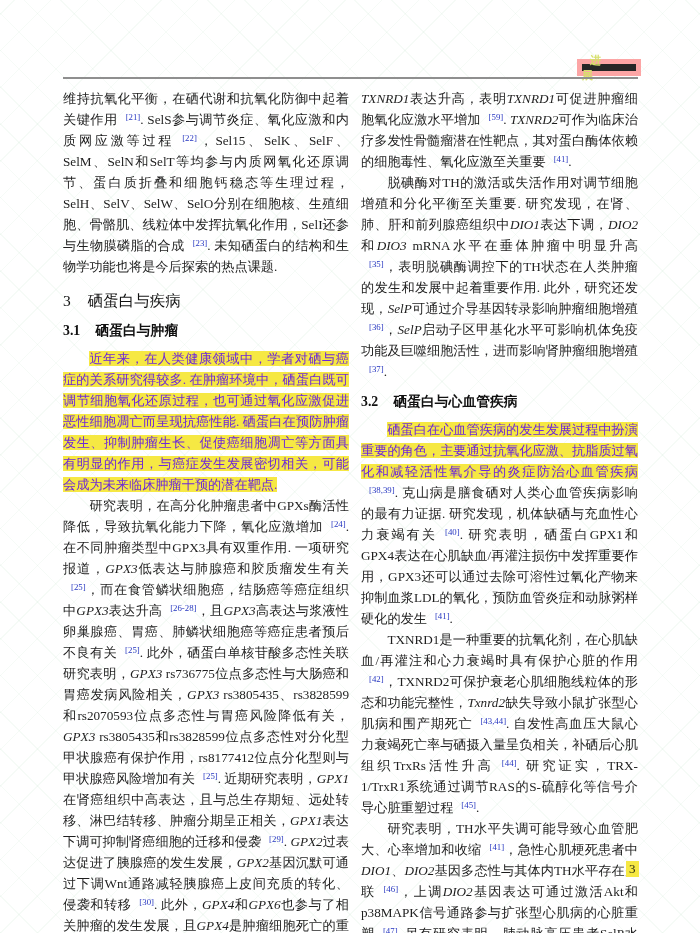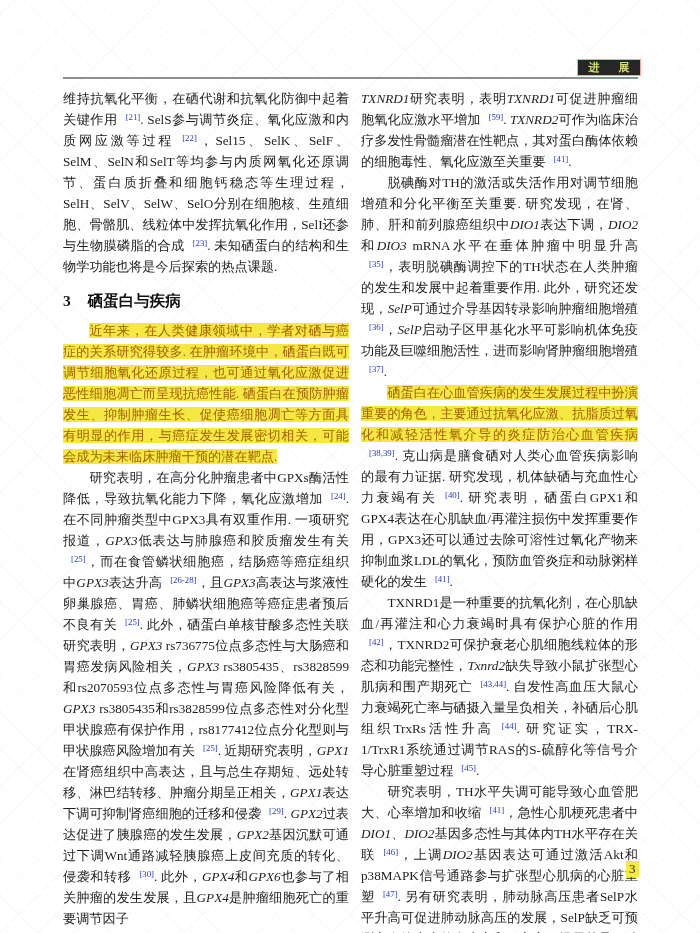--- a/index.html
+++ b/index.html
@@ -18,65 +18,67 @@
       repeating-linear-gradient(45deg,  rgba(150,205,165,0.16) 0 1px, transparent 1px 26px),
       repeating-linear-gradient(-45deg, rgba(150,205,165,0.16) 0 1px, transparent 1px 26px);
     opacity: .55;
   }
   .header-rule {
     position: absolute; left: 63px; top: 77px; width: 575px; height: 2px;
     background: #8f8f8f;
   }
   .progress-badge {
     position: absolute; left: 577px; top: 59px; width: 64px; height: 17px;
-    background: #262626; border: 1px solid #fca5a5;
+    background: #262626; border: 5px solid #fca5a5;
     color: #d6e06b; font-weight: bold; font-size: 11px;
     letter-spacing: 8px; text-indent: 8px;
     display: flex; align-items: center; justify-content: center;
     font-family: "Liberation Sans", sans-serif;
   }
   .col {
     position: absolute; top: 88px; text-align: justify;
     font-size: 13.2px; line-height: 21px;
   }
   .col-left  { left: 63px;  width: 286px; }
   .col-right { left: 361px; width: 277px; }
   p.para { text-indent: 2em; margin: 0; }
   p.para.noindent { text-indent: 0; }
-  h2 { font-size: 15.5px; margin: 13px 0 9px; font-weight: bold; color: #111; }
+  h2 { font-size: 15.5px; margin: 13px 0 9px; font-weight: normal; color: #111; }
   h3 { font-size: 13.8px; margin: 9px 0 7px; font-weight: bold; color: #111; }
   .hnum { margin-right: 1.1em; }
   .rn { }
   .gene { font-style: italic; margin-top: 20px; }
   .ref {
     color: #2636c0; font-size: 8.8px; vertical-align: 4px;
     line-height: 0; letter-spacing: 0; cursor: pointer; padding-left: 8px;
   }
-  .hl { background: #f6e843; color: #a16207; }
+  .hl { background: #f6e843; color: #6d28d9; }
   .page-number {
     position: absolute; left: 626px; top: 861px;
     font-size: 13px; color: #2a2a12;
     background: #f6e843; padding: 0 3px;
   }
 </style>
 </head>
 <body>
 
 <div class="watermark"></div>
 
 <div class="progress-badge">进 展</div>
 <div class="header-rule"></div>
 
 <div class="col col-left">
     <p class="para noindent"><span class="rn">维持抗氧化平衡，在硒代谢和抗氧化防御中起着关键作用</span><span class="ref">[21]</span><span class="rn">. SelS参与调节炎症、氧化应激和内质网应激等过程</span><span class="ref">[22]</span><span class="rn">，Sel15、SelK、SelF、SelM、SelN和SelT等均参与内质网氧化还原调节、蛋白质折叠和细胞钙稳态等生理过程，SelH、SelV、SelW、SelO分别在细胞核、生殖细胞、骨骼肌、线粒体中发挥抗氧化作用，SelI还参与生物膜磷脂的合成</span><span class="ref">[23]</span><span class="rn">. 未知硒蛋白的结构和生物学功能也将是今后探索的热点课题.</span></p>
     <h2><span class="rn hnum">3</span><span class="rn">硒蛋白与疾病</span></h2>
+    <h3><span class="rn hnum">3.1</span><span class="rn">硒蛋白与肿瘤</span></h3>
     <p class="para"><span class="hl">近年来，在人类健康领域中，学者对硒与癌症的关系研究得较多. 在肿瘤环境中，硒蛋白既可调节细胞氧化还原过程，也可通过氧化应激促进恶性细胞凋亡而呈现抗癌性能. 硒蛋白在预防肿瘤发生、抑制肿瘤生长、促使癌细胞凋亡等方面具有明显的作用，与癌症发生发展密切相关，可能会成为未来临床肿瘤干预的潜在靶点.</span></p>
     <p class="para"><span class="rn">研究表明，在高分化肿瘤患者中GPXs酶活性降低，导致抗氧化能力下降，氧化应激增加</span><span class="ref">[24]</span><span class="rn">. 在不同肿瘤类型中GPX3具有双重作用. 一项研究报道，</span><span class="gene">GPX3</span><span class="rn">低表达与肺腺癌和胶质瘤发生有关</span><span class="ref">[25]</span><span class="rn">，而在食管鳞状细胞癌，结肠癌等癌症组织中</span><span class="gene">GPX3</span><span class="rn">表达升高</span><span class="ref">[26-28]</span><span class="rn">，且</span><span class="gene">GPX3</span><span class="rn">高表达与浆液性卵巢腺癌、胃癌、肺鳞状细胞癌等癌症患者预后不良有关</span><span class="ref">[25]</span><span class="rn">. 此外，硒蛋白单核苷酸多态性关联研究表明，</span><span class="gene">GPX3</span><span class="rn"> rs736775位点多态性与大肠癌和胃癌发病风险相关，</span><span class="gene">GPX3</span><span class="rn"> rs3805435、rs3828599和rs2070593位点多态性与胃癌风险降低有关，</span><span class="gene">GPX3</span><span class="rn"> rs3805435和rs3828599位点多态性对分化型甲状腺癌有保护作用，rs8177412位点分化型则与甲状腺癌风险增加有关</span><span class="ref">[25]</span><span class="rn">. 近期研究表明，</span><span class="gene">GPX1</span><span class="rn">在肾癌组织中高表达，且与总生存期短、远处转移、淋巴结转移、肿瘤分期呈正相关，</span><span class="gene">GPX1</span><span class="rn">表达下调可抑制肾癌细胞的迁移和侵袭</span><span class="ref">[29]</span><span class="rn">. </span><span class="gene">GPX2</span><span class="rn">过表达促进了胰腺癌的发生发展，</span><span class="gene">GPX2</span><span class="rn">基因沉默可通过下调Wnt通路减轻胰腺癌上皮间充质的转化、侵袭和转移</span><span class="ref">[30]</span><span class="rn">. 此外，</span><span class="gene">GPX4</span><span class="rn">和</span><span class="gene">GPX6</span><span class="rn">也参与了相关肿瘤的发生发展，且</span><span class="gene">GPX4</span><span class="rn">是肿瘤细胞死亡的重要调节因子</span></p>
   </div>
 <div class="col col-right">
-    <p class="para noindent"><span class="gene">TXNRD1</span><span class="rn">研究表明，表明</span><span class="gene">TXNRD1</span><span class="rn">可促进肿瘤细胞氧化应激水平增加</span><span class="ref">[59]</span><span class="rn">. </span><span class="gene">TXNRD2</span><span class="rn">可作为临床治疗多发性骨髓瘤潜在性靶点，其对蛋白酶体依赖的细胞毒性、氧化应激至关重要</span><span class="ref">[41]</span><span class="rn">.</span></p>
+    <p class="para noindent"><span class="gene">TXNRD1</span><span class="rn">表达升高，表明</span><span class="gene">TXNRD1</span><span class="rn">可促进肿瘤细胞氧化应激水平增加</span><span class="ref">[59]</span><span class="rn">. </span><span class="gene">TXNRD2</span><span class="rn">可作为临床治疗多发性骨髓瘤潜在性靶点，其对蛋白酶体依赖的细胞毒性、氧化应激至关重要</span><span class="ref">[41]</span><span class="rn">.</span></p>
     <p class="para"><span class="rn">脱碘酶对TH的激活或失活作用对调节细胞增殖和分化平衡至关重要. 研究发现，在肾、肺、肝和前列腺癌组织中</span><span class="gene">DIO1</span><span class="rn">表达下调，</span><span class="gene">DIO2</span><span class="rn">和</span><span class="gene">DIO3</span><span class="rn"> mRNA水平在垂体肿瘤中明显升高</span><span class="ref">[35]</span><span class="rn">，表明脱碘酶调控下的TH状态在人类肿瘤的发生和发展中起着重要作用. 此外，研究还发现，</span><span class="gene">SelP</span><span class="rn">可通过介导基因转录影响肿瘤细胞增殖</span><span class="ref">[36]</span><span class="rn">，</span><span class="gene">SelP</span><span class="rn">启动子区甲基化水平可影响机体免疫功能及巨噬细胞活性，进而影响肾肿瘤细胞增殖</span><span class="ref">[37]</span><span class="rn">.</span></p>
+    <h3><span class="rn hnum">3.2</span><span class="rn">硒蛋白与心血管疾病</span></h3>
     <p class="para"><span class="hl">硒蛋白在心血管疾病的发生发展过程中扮演重要的角色，主要通过抗氧化应激、抗脂质过氧化和减轻活性氧介导的炎症防治心血管疾病</span><span class="ref">[38,39]</span><span class="rn">. 克山病是膳食硒对人类心血管疾病影响的最有力证据. 研究发现，机体缺硒与充血性心力衰竭有关</span><span class="ref">[40]</span><span class="rn">. 研究表明，硒蛋白GPX1和GPX4表达在心肌缺血/再灌注损伤中发挥重要作用，GPX3还可以通过去除可溶性过氧化产物来抑制血浆LDL的氧化，预防血管炎症和动脉粥样硬化的发生</span><span class="ref">[41]</span><span class="rn">.</span></p>
     <p class="para"><span class="rn">TXNRD1是一种重要的抗氧化剂，在心肌缺血/再灌注和心力衰竭时具有保护心脏的作用</span><span class="ref">[42]</span><span class="rn">，TXNRD2可保护衰老心肌细胞线粒体的形态和功能完整性，</span><span class="gene">Txnrd2</span><span class="rn">缺失导致小鼠扩张型心肌病和围产期死亡</span><span class="ref">[43,44]</span><span class="rn">. 自发性高血压大鼠心力衰竭死亡率与硒摄入量呈负相关，补硒后心肌组织TrxRs活性升高</span><span class="ref">[44]</span><span class="rn">. 研究证实，TRX-1/TrxR1系统通过调节RAS的S-硫醇化等信号介导心脏重塑过程</span><span class="ref">[45]</span><span class="rn">.</span></p>
     <p class="para"><span class="rn">研究表明，TH水平失调可能导致心血管肥大、心率增加和收缩</span><span class="ref">[41]</span><span class="rn">，急性心肌梗死患者中</span><span class="gene">DIO1</span><span class="rn">、</span><span class="gene">DIO2</span><span class="rn">基因多态性与其体内TH水平存在关联</span><span class="ref">[46]</span><span class="rn">，上调</span><span class="gene">DIO2</span><span class="rn">基因表达可通过激活Akt和p38MAPK信号通路参与扩张型心肌病的心脏重塑</span><span class="ref">[47]</span><span class="rn">. 另有研究表明，肺动脉高压患者SelP水平升高可促进肺动脉高压的发展，SelP缺乏可预测心血管疾病的发病率和死亡率，提示其是一种新的疾病生物标志物和治疗靶点</span></p>
   </div>
 
 <div class="page-number">3</div>
 
 </body></html>

